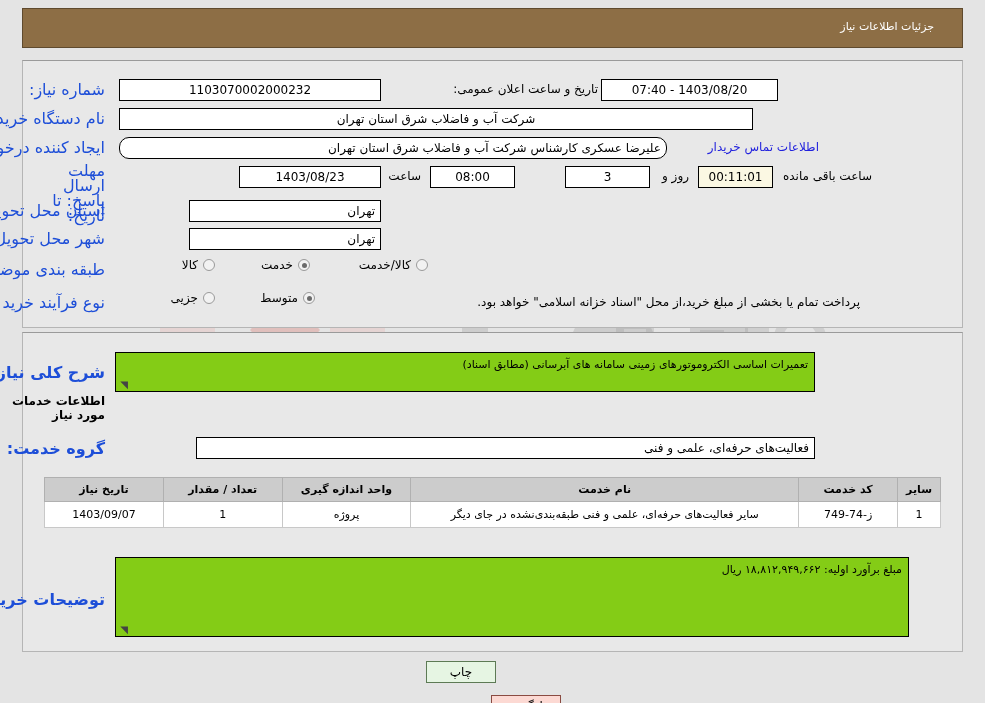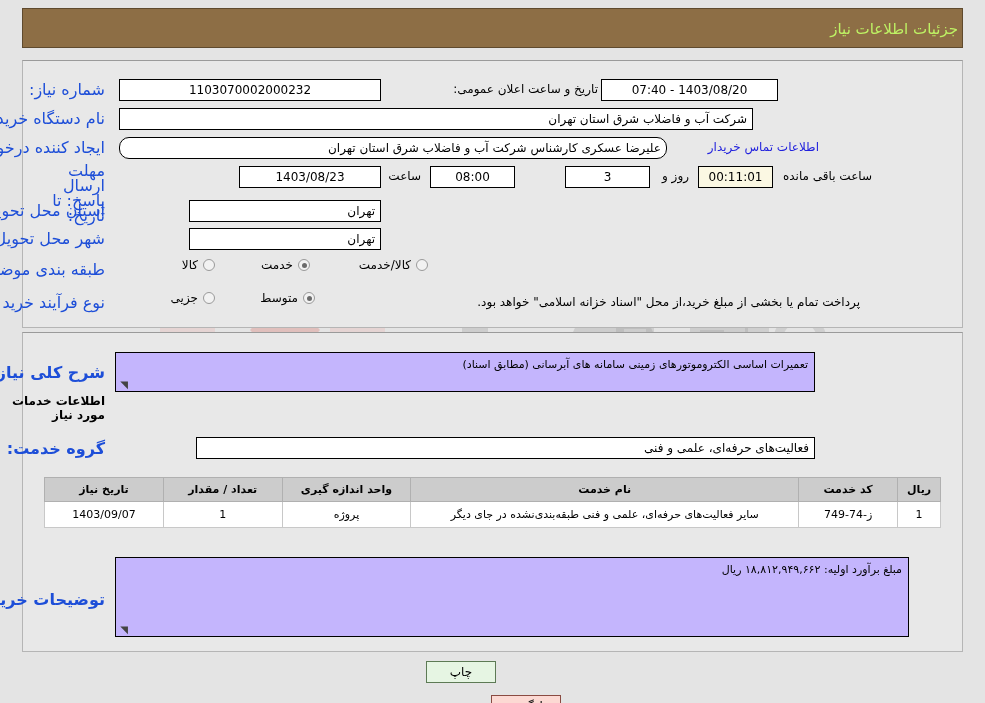--- a/index.html
+++ b/index.html
@@ -37,24 +37,24 @@
     top: 8px;
     width: 941px;
     height: 40px;
     background: #8d6e45;
     border: 1px solid #5f4a2e;
     box-sizing: border-box;
     z-index: 2;
   }
   #header-title {
     position: absolute;
-    right: 4px;
+    right: 28px;
     top: 11px;
-    color: #bef264;
-    font-size: 15px;
+    color: #ffffff;
+    font-size: 11px;
     letter-spacing: .2px;
   }
 
   
   .panel {
     position: absolute;
     left: 22px;
     box-sizing: border-box;
     background: #e8e8e8;
     border: 1px solid #b5b5b5;
@@ -133,21 +133,21 @@
     width: 5px; height: 5px;
     border-radius: 50%;
     background: #6b6b6b;
   }
   .radio-label { font-size: 12px; }
 
   
   .ta {
     position: absolute;
     box-sizing: border-box;
-    background: #c4b5fd;
+    background: #84cc16;
     border: 1px solid #000;
     font-size: 11px;
     padding: 4px 6px 0 24px;
     text-align: right;
     line-height: 16px;
     overflow: hidden;
     z-index: 3;
   }
   .ta .grip {
     position: absolute;
@@ -248,21 +248,21 @@
 
 <div class="panel" id="panel-top"></div>
 
 <div class="lbl" style="right:880px; top:82px;">شماره نیاز:</div>
 <div class="box center num" style="right:604px; top:79px; width:262px;">1103070002000232</div>
 
 <div class="plain" style="right:387px; top:82px;">تاریخ و ساعت اعلان عمومی:</div>
 <div class="box center num" style="right:207px; top:79px; width:177px;">1403/08/20 - 07:40</div>
 
 <div class="lbl" style="right:880px; top:111px;">نام دستگاه خریدار:</div>
-<div class="box right" style="right:232px; top:108px; width:634px;">شرکت آب و فاضلاب شرق استان تهران</div>
+<div class="box right" style="right:232px; top:108px; width:634px;text-align:center;">شرکت آب و فاضلاب شرق استان تهران</div>
 
 <div class="lbl" style="right:880px; top:140px;">ایجاد کننده درخواست:</div>
 <div class="box right" style="right:318px; top:137px; width:548px;border-radius:10px;">علیرضا عسکری کارشناس شرکت آب و فاضلاب شرق استان تهران</div>
 <div class="link" style="right:166px; top:140px;">اطلاعات تماس خریدار</div>
 
 <div class="lbl" style="right:880px; top:163px; width:78px; white-space:normal; text-align:right;">مهلت ارسال پاسخ: تا تاریخ:</div>
 <div class="box center num" style="right:604px; top:166px; width:142px;">1403/08/23</div>
 <div class="plain" style="right:564px; top:169px;">ساعت</div>
 <div class="box center num" style="right:470px; top:166px; width:85px;">08:00</div>
 <div class="box center num" style="right:335px; top:166px; width:85px;">3</div>
@@ -310,21 +310,21 @@
 </div>
 
 <div class="section-head" style="right:880px; top:394px;">اطلاعات خدمات مورد نیاز</div>
 
 <div class="lbl bold" style="right:880px; top:441px;">گروه خدمت:</div>
 <div class="box right" style="right:170px; top:437px; width:619px;">فعالیت‌های حرفه‌ای، علمی و فنی</div>
 
 <table id="items-table">
   <thead>
     <tr>
-      <th class="col-radif">ریال</th>
+      <th class="col-radif">سایر</th>
       <th class="col-code">کد خدمت</th>
       <th class="col-name">نام خدمت</th>
       <th class="col-unit">واحد اندازه گیری</th>
       <th class="col-qty">تعداد / مقدار</th>
       <th class="col-date">تاریخ نیاز</th>
     </tr>
   </thead>
   <tbody>
     <tr>
       <td>1</td>

